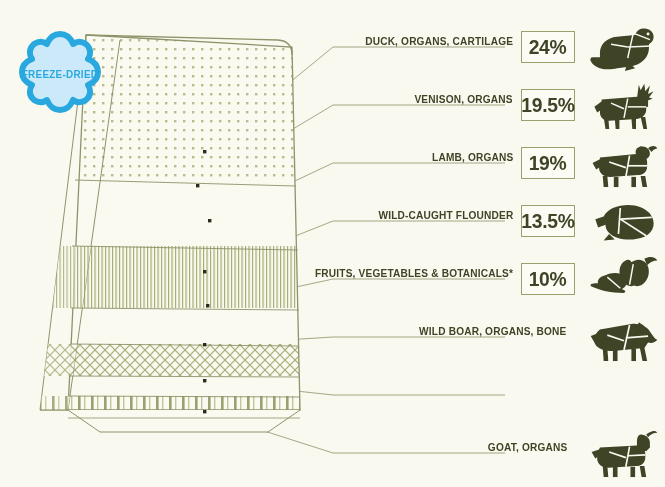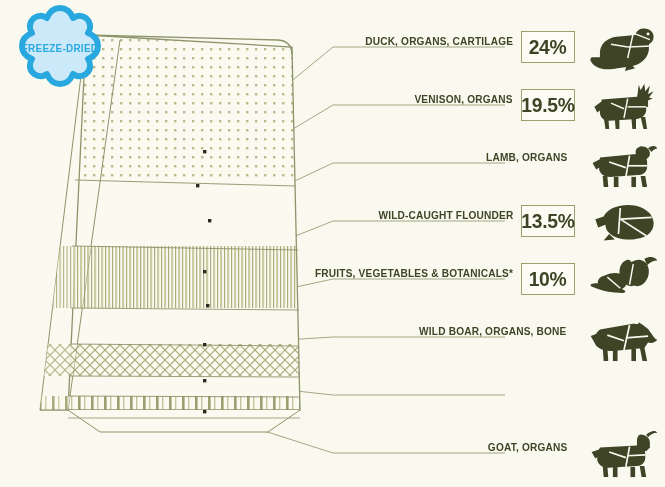--- a/index.html
+++ b/index.html
@@ -83,21 +83,21 @@
     align-items: center;
     justify-content: center;
     margin-left: 8px;
   }
   .icon-cell svg {
     display: block;
   }
   .badge {
     position: absolute;
     left: 14px;
-    top: 4px;
+    top: 30px;
     width: 92px;
     height: 92px;
   }
   .badge-text {
     position: absolute;
     left: 0;
     top: 38px;
     width: 92px;
     text-align: center;
     font-family: "Liberation Sans Narrow", "Liberation Sans", sans-serif;
@@ -264,20 +264,23 @@
             <path d="M44 21 L40 42"></path>
             <path d="M44 30 L64 30"></path>
             <path d="M26 26 L40 32"></path>
           </g>
         </svg>
       </div>
     </div>
 
     <div class="row" style="top:134px">
       <div class="row-label">LAMB, ORGANS</div>
+      <div class="pct-box">
+        <span class="pct-text">19%</span>
+      </div>
       <div class="icon-cell">
         <svg viewBox="0 0 80 56" width="74" height="52">
           <g fill="#3f4426">
             <path d="M58 10 c6 0 10 3 10 8 c0 3-2 5-5 6 l-1 4 l-8-2 l0-6 c-2-2-2-6 0-8 Z"></path>
             <path d="M66 12 c4-3 8-3 10 0 c-3 1-5 2-6 4 Z"></path>
             <path d="M14 22 l42-4 c6 0 9 4 9 9 l0 5 c0 5-4 9-10 9 l-30 2 c-7 0-12-4-12-10 c0-4 1-8 1-11 Z"></path>
             <path d="M17 42 l1 12 l5 0 l-1-12 Z"></path>
             <path d="M29 43 l0 11 l5 0 l0-11 Z"></path>
             <path d="M48 43 l0 11 l5 0 l0-11 Z"></path>
             <path d="M58 42 l2 12 l5 0 l-2-12 Z"></path>

